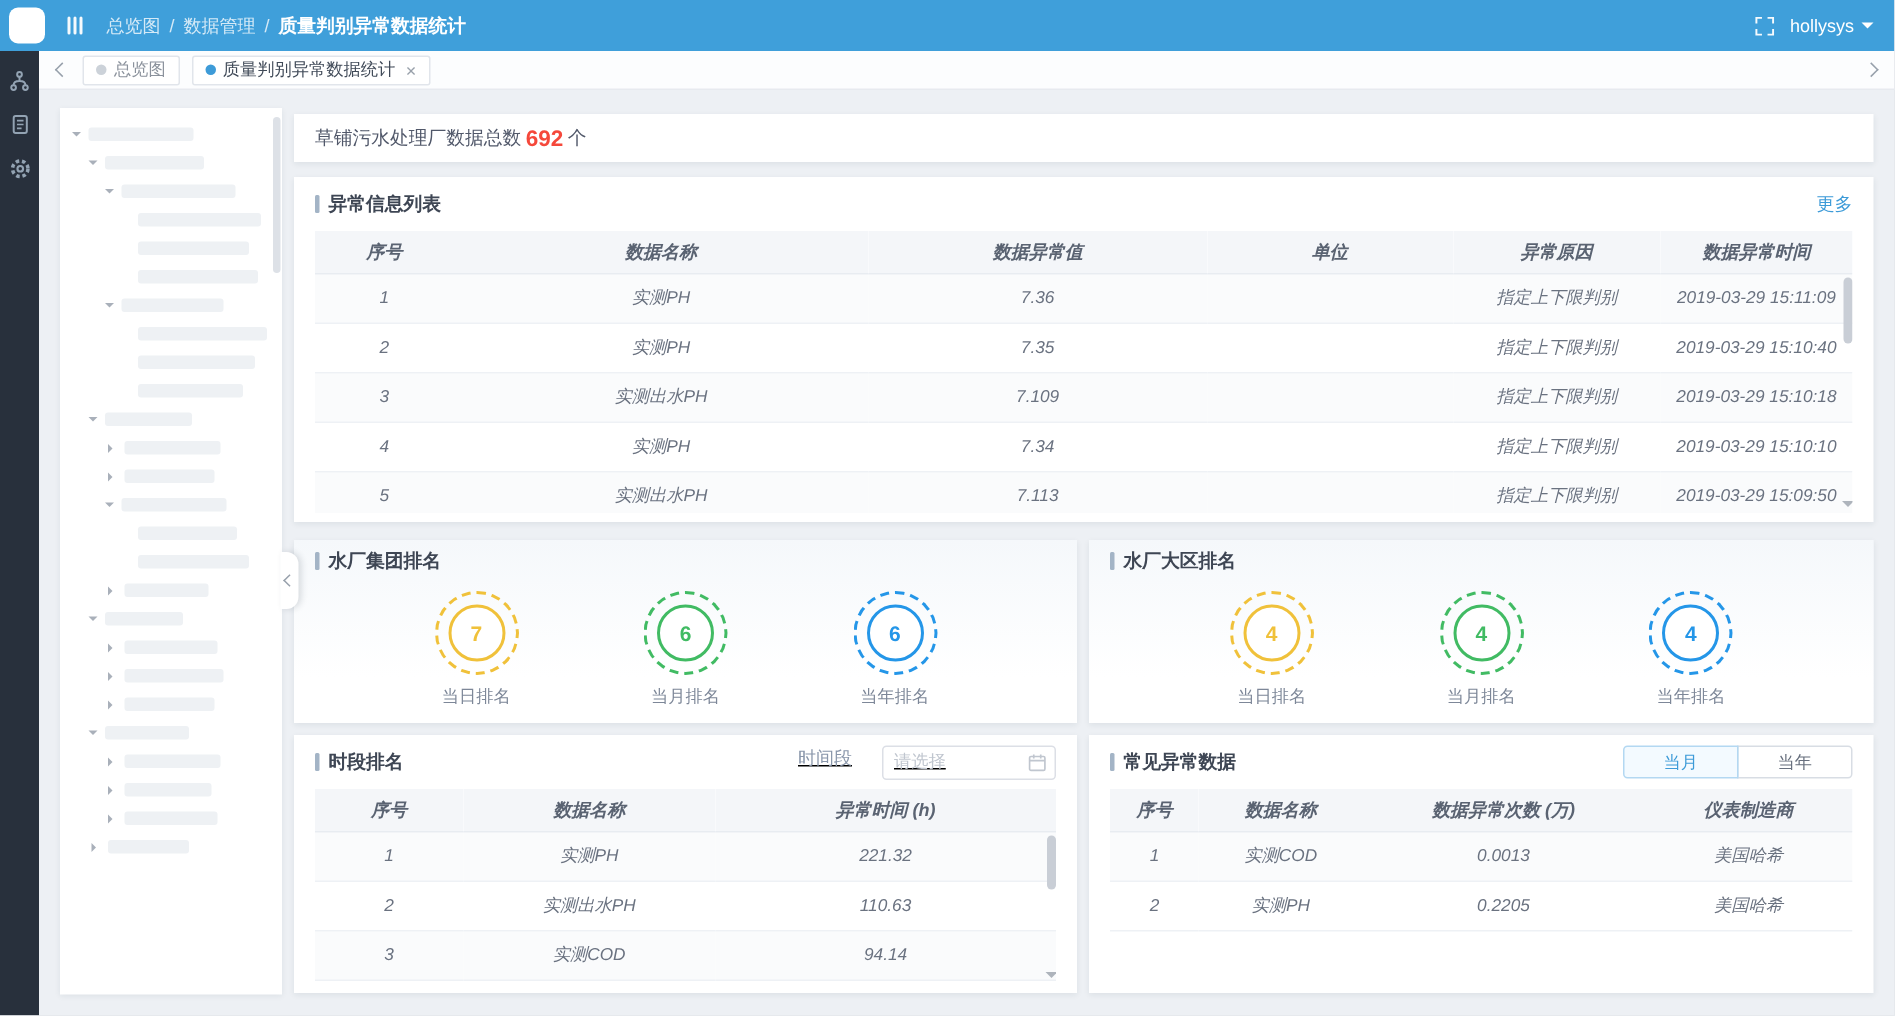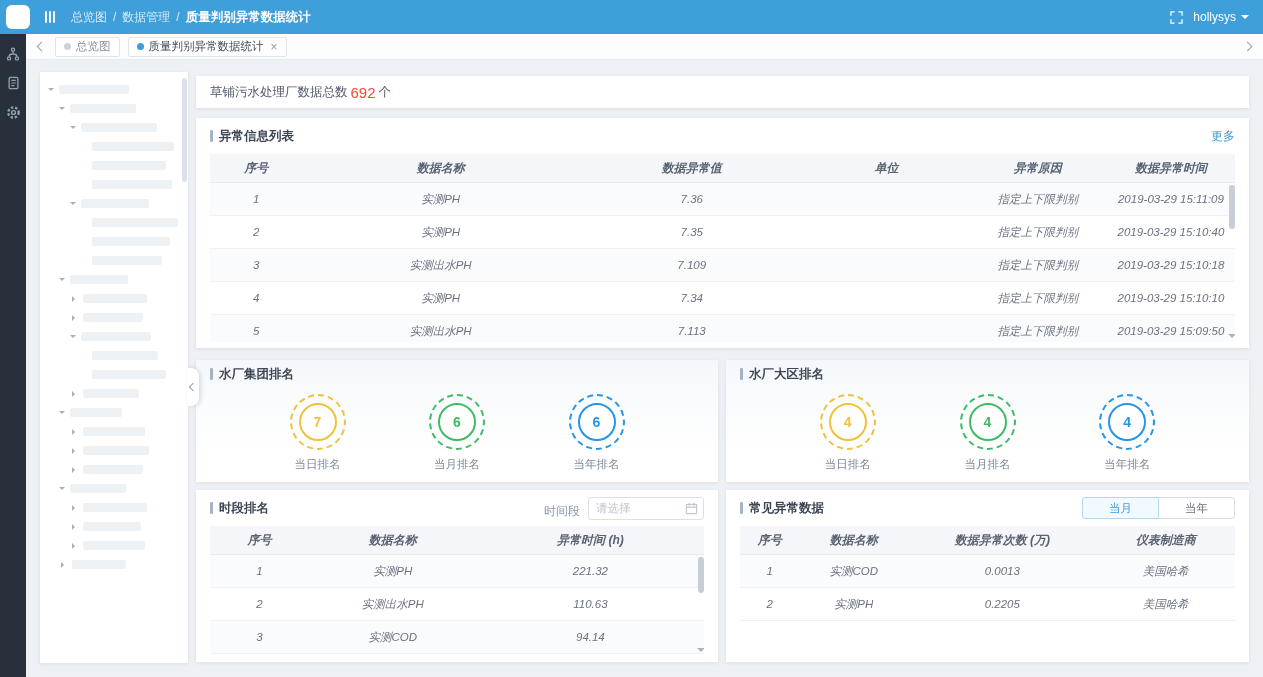--- a/index.html
+++ b/index.html
@@ -60,21 +60,21 @@
   .panel{position:absolute;background:#fff;box-shadow:0 1px 4px rgba(31,45,61,.08);}
   .grad{background:linear-gradient(180deg,#f5f8fb,#ffffff 75%);}
   .panel-head{display:flex;align-items:center;height:36px;padding:0 14px;}
   .panel-head.slim{height:28px;}
   .title-marker{width:3px;height:12px;background:#a3b4c6;border-radius:1px;margin-right:6px;flex:none;}
   .panel-title{font-size:12.5px;font-weight:700;color:#3e4654;white-space:nowrap;}
   .more-link{margin-left:auto;font-size:12px;color:#3d9bd8;cursor:pointer;text-decoration:none;}
 
   .stat-bar{left:196px;right:14px;top:76px;height:28px;display:flex;align-items:center;
             padding:16px 14px;box-sizing:border-box;font-size:12.5px;color:#51586a;}
-  .stat-count{color:#f5483b;font-weight:400;font-size:15px;margin:0 3px;}
+  .stat-count{color:#f5483b;font-weight:700;font-size:15px;margin:0 3px;}
 
   .exception-panel{left:196px;right:14px;top:118px;height:230px;}
   .period-panel{left:196px;top:490px;width:522px;height:172px;}
   .common-panel{left:726px;right:14px;top:490px;height:172px;}
   .rank-left{left:196px;top:360px;width:522px;height:122px;}
   .rank-right{left:726px;right:14px;top:360px;height:122px;}
 
   
   .table-wrap{position:absolute;left:14px;right:14px;top:36px;bottom:6px;overflow:hidden;font-style:italic;}
   table.data-table{width:100%;border-collapse:collapse;table-layout:fixed;}
@@ -94,21 +94,21 @@
             justify-content:space-evenly;align-items:center;}
   .rank-item{display:flex;flex-direction:column;align-items:center;gap:7px;}
   .ring{width:52px;height:52px;border:2px dashed var(--ring,#2496e8);border-radius:50%;
         display:flex;align-items:center;justify-content:center;}
   .ring-core{width:38px;height:38px;box-sizing:border-box;border:2px solid var(--ring,#2496e8);border-radius:50%;
              display:flex;align-items:center;justify-content:center;font-size:14px;font-weight:700;
              color:var(--ring,#2496e8);background:#fff;}
   .rank-label{font-size:11.5px;color:#7d8798;}
 
   
-  .filter-group{margin-left:auto;display:flex;align-items:flex-end;gap:8px;}
+  .filter-group{margin-left:auto;display:flex;align-items:flex-start;gap:20px;text-decoration:underline;}
   .filter-label{font-size:12px;color:#8a97ab;}
   .picker{width:116px;height:23px;border:1px solid #dcdfe6;border-radius:3px;display:flex;align-items:center;
           background:#fff;padding:0 5px;gap:4px;box-sizing:border-box;}
   .picker input{flex:1;border:0;outline:0;font-size:11.5px;color:#606a77;background:transparent;min-width:0;font-family:inherit;}
   .picker input::placeholder{color:#c0c6cf;}
   .btn-group{margin-left:auto;display:flex;}
   .btn{height:22px;padding:0 26px;font-size:11.5px;border:1px solid #d8dde4;background:#fff;color:#68707e;
        cursor:pointer;font-family:inherit;}
   .btn.first{border-radius:3px 0 0 3px;}
   .btn.last{border-radius:0 3px 3px 0;margin-left:-1px;}

